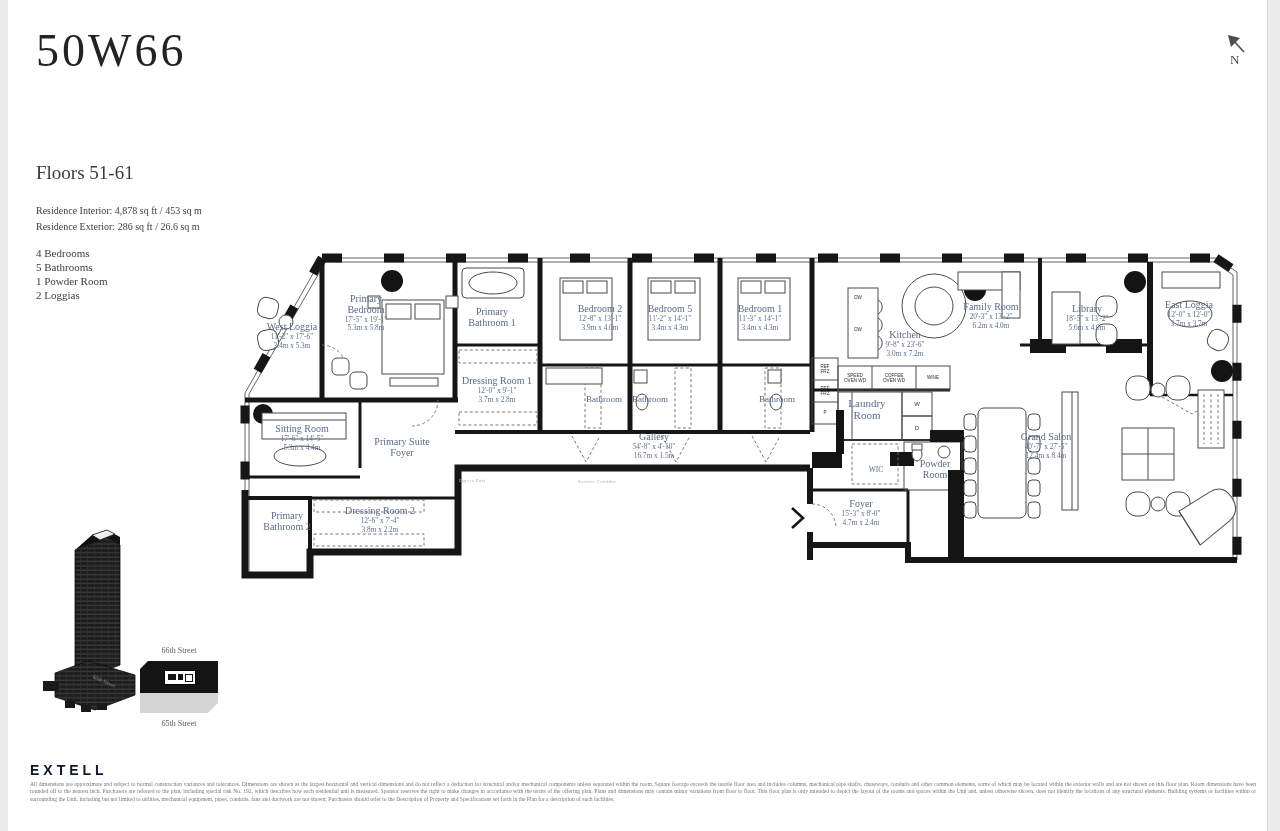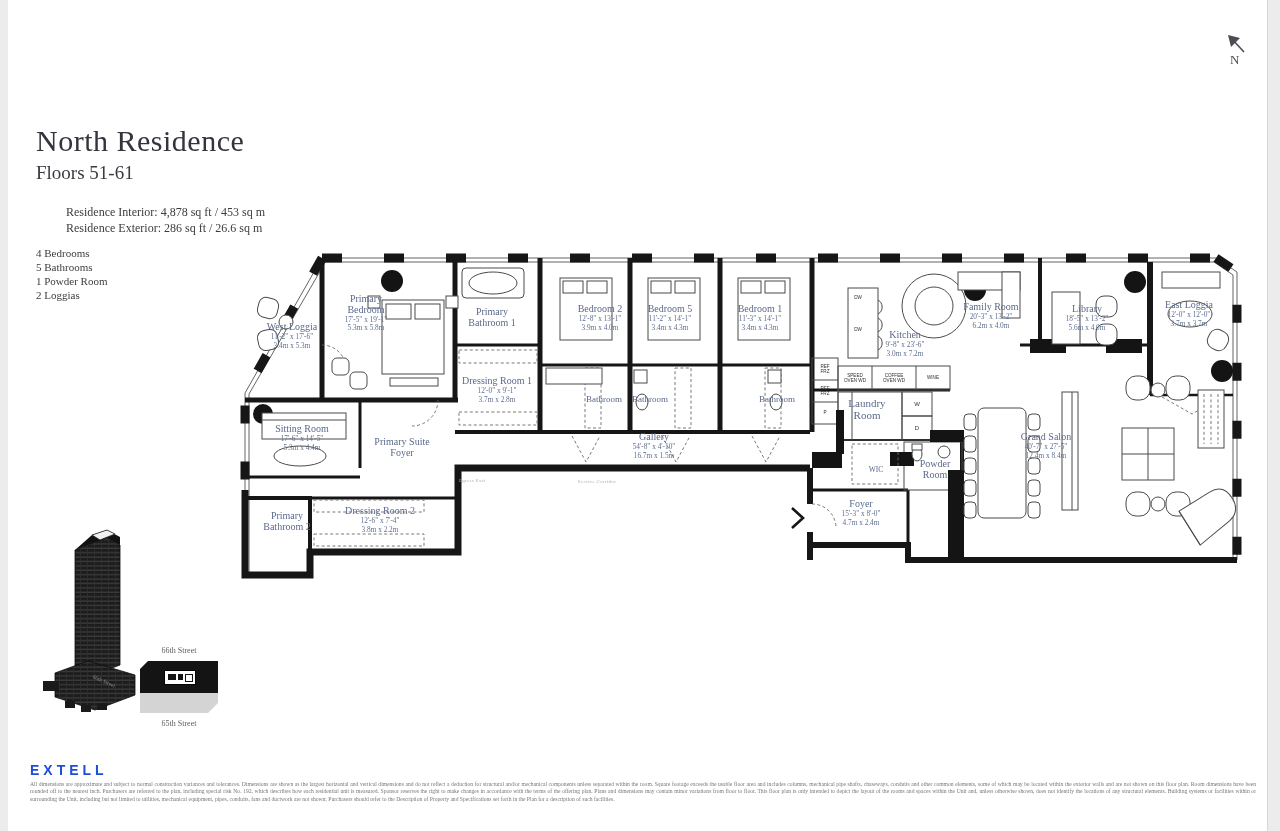--- a/index.html
+++ b/index.html
@@ -7,21 +7,21 @@
         font-family:"Liberation Serif",serif;color:#2e2e2e;}
   .edge{position:absolute;top:0;height:831px;background:#ececec;}
   .edge.l{left:0;width:8px;}
   .edge.r{right:0;width:12px;border-left:1px solid #d7d7d7;}
 
   
   .hdr{position:absolute;left:36px;top:24px;}
   .logo{font-size:46px;letter-spacing:3px;color:#232323;font-weight:400;}
   .title{position:absolute;left:36px;top:124px;font-size:30px;color:#34343c;letter-spacing:.5px;}
   .floors{position:absolute;left:36px;top:162px;font-size:19px;color:#3a3a42;}
-  .stat{position:absolute;left:36px;font-size:12px;color:#3c3c3c;margin-left:30px;}
+  .stat{position:absolute;left:36px;font-size:10px;color:#3c3c3c;}
   .feat{position:absolute;left:36px;font-size:11px;color:#3c3c3c;}
 
   
   .north{position:absolute;left:1216px;top:26px;width:40px;height:46px;}
   .north span{position:absolute;left:14px;top:26px;font-size:13px;color:#4c4c52;}
 
   
   .rlabel{position:absolute;transform:translate(-50%,-50%);text-align:center;
           color:#5a6a8b;line-height:1.08;}
   .rname{display:block;font-size:10px;}
@@ -42,40 +42,40 @@
   .kp-u1{position:absolute;left:3px;top:3px;width:8px;height:6px;background:#141414;}
   .kp-u2{position:absolute;left:13px;top:3px;width:5px;height:6px;background:#141414;}
   .kp-u3{position:absolute;left:20px;top:3px;width:6px;height:6px;border:1px solid #141414;}
   .kp-bot{position:absolute;left:0;top:32px;width:78px;height:20px;background:#d4d4d4;}
   .kp-notch{position:absolute;right:0;bottom:0;width:0;height:0;border-left:10px solid transparent;border-bottom:10px solid #fff;}
   .kp-notch2{position:absolute;left:0;top:0;width:0;height:0;border-right:8px solid transparent;border-top:8px solid #fff;}
   .street{position:absolute;transform:translateX(-50%);font-size:8px;color:#5d5d5d;}
 
   
   .extell{position:absolute;left:30px;top:762px;font-family:"Liberation Sans",sans-serif;
-          font-weight:800;font-size:14px;letter-spacing:4px;color:#1d4ed8;}
+          font-weight:800;font-size:14px;letter-spacing:4px;color:#0f172a;}
   .disc{position:absolute;left:30px;top:781px;width:1226px;font-size:5.6px;line-height:1.3;
         color:#787878;text-align:justify;font-family:"Liberation Serif",serif;}
 
   
   svg .wall{stroke:#161616;fill:none;}
   svg .thin{stroke:#3d3d3d;fill:none;stroke-width:.8;}
   svg .furn{stroke:#4b4b4b;fill:#fff;stroke-width:1;}
   svg .furnl{stroke:#4b4b4b;fill:none;stroke-width:1;}
   svg .dashf{stroke:#6a6a6a;fill:none;stroke-width:.9;stroke-dasharray:3 2.4;}
   svg .blk{fill:#141414;stroke:none;}
 </style>
 </head>
 <body>
 
 <div class="page">
   <div class="edge l"></div>
   <div class="edge r"></div>
 
-  <div class="title">North Residence</div>
+  <div class="hdr logo">50W66</div>
   <div class="floors">Floors 51-61</div>
   <div class="stat" style="top:205px">Residence Interior: 4,878 sq ft / 453 sq m</div>
   <div class="stat" style="top:221px">Residence Exterior: 286 sq ft / 26.6 sq m</div>
   <div class="feat" style="top:247px">4 Bedrooms</div>
   <div class="feat" style="top:261px">5 Bathrooms</div>
   <div class="feat" style="top:275px">1 Powder Room</div>
   <div class="feat" style="top:289px">2 Loggias</div>
 
   <div class="north">
     <svg width="40" height="46">

